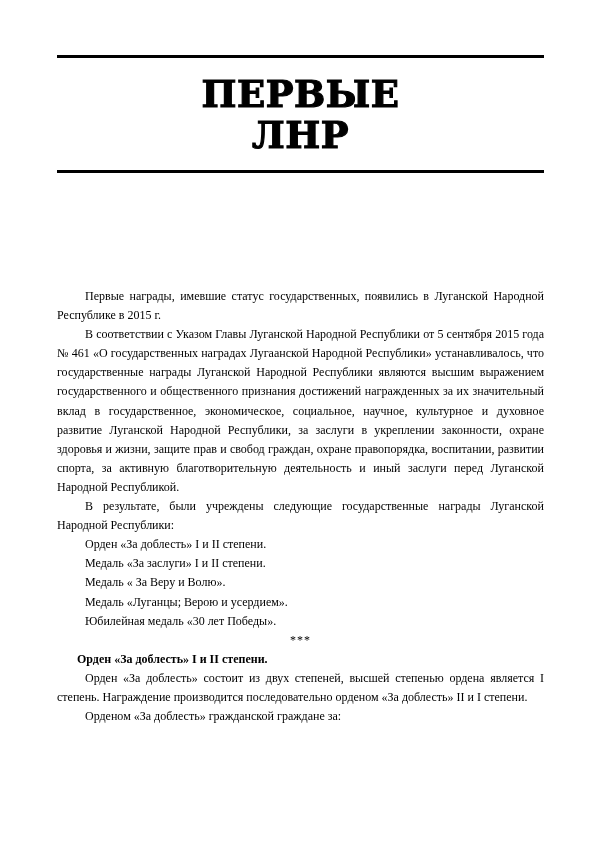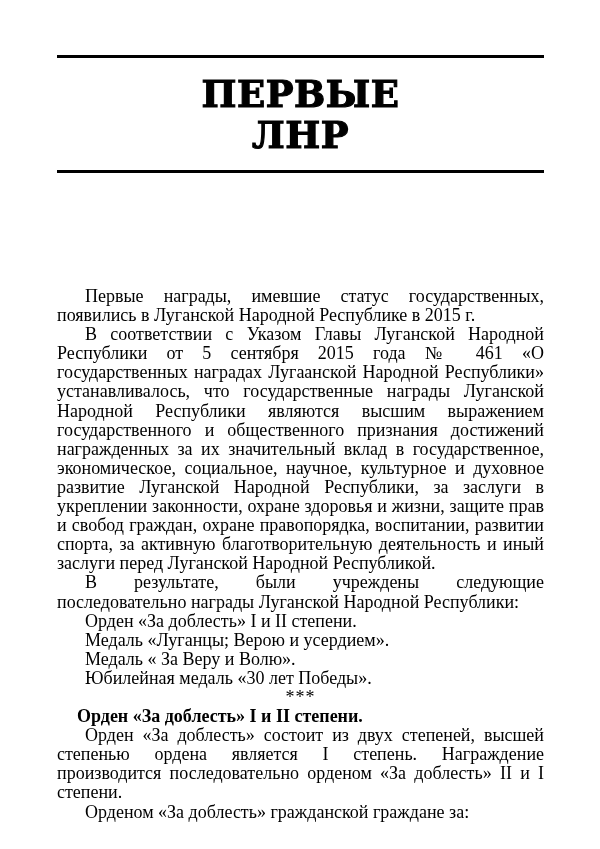--- a/index.html
+++ b/index.html
@@ -57,21 +57,21 @@
     white-space: nowrap;
   }
 
   
   .body-block {
     position: absolute;
     left: 57px;
     top: 287px;
     width: 487px;
     font-family: "Liberation Serif", "DejaVu Serif", serif;
-    font-size: 18px;
+    font-size: 12px;
     line-height: 19.1px;
     color: #000000;
   }
   p {
     margin: 0;
     text-align: justify;
     text-indent: 28px;
     -webkit-hyphens: none;
     hyphens: none;
   }
@@ -104,25 +104,26 @@
     </h1>
     <hr class="rule rule-bottom">
   </div>
 
   <div class="body-block">
 
     <p>Первые награды, имевшие статус государственных, появились в Луганской Народной Республике в 2015 г.</p>
 
     <p>В соответствии с Указом Главы Луганской Народной Республики от 5 сентября 2015 года № 461 «О государственных наградах Лугаанской Народной Республики» устанавливалось, что государственные награды Луганской Народной Республики являются высшим выражением государственного и общественного признания достижений награжденных за их значительный вклад в государственное, экономическое, социальное, научное, культурное и духовное развитие Луганской Народной Республики, за заслуги в укреплении законности, охране здоровья и жизни, защите прав и свобод граждан, охране правопорядка, воспитании, развитии спорта, за активную благотворительную деятельность и иный заслуги перед Луганской Народной Республикой.</p>
 
-    <p>В результате, были учреждены следующие последовательно награды Луганской Народной Республики:</p>
+    <p>В результате, были учреждены следующие государственные награды Луганской Народной Республики:</p>
 
     <p class="list-line">Орден «За доблесть» I и II степени.</p>
+    <p class="list-line">Медаль «За заслуги» I и II степени.</p>
+    <p class="list-line">Медаль « За Веру и Волю».</p>
     <p class="list-line">Медаль «Луганцы; Верою и усердием».</p>
-    <p class="list-line">Медаль « За Веру и Волю».</p>
     <p class="list-line">Юбилейная медаль «30 лет Победы».</p>
 
     <p class="stars">***</p>
 
     <p class="heading">Орден «За доблесть» I и II степени.</p>
 
     <p>Орден «За доблесть» состоит из двух степеней, высшей степенью ордена является I степень. Награждение производится последовательно орденом «За доблесть» II и I степени.</p>
 
     <p>Орденом «За доблесть» гражданской граждане за:</p>
 

